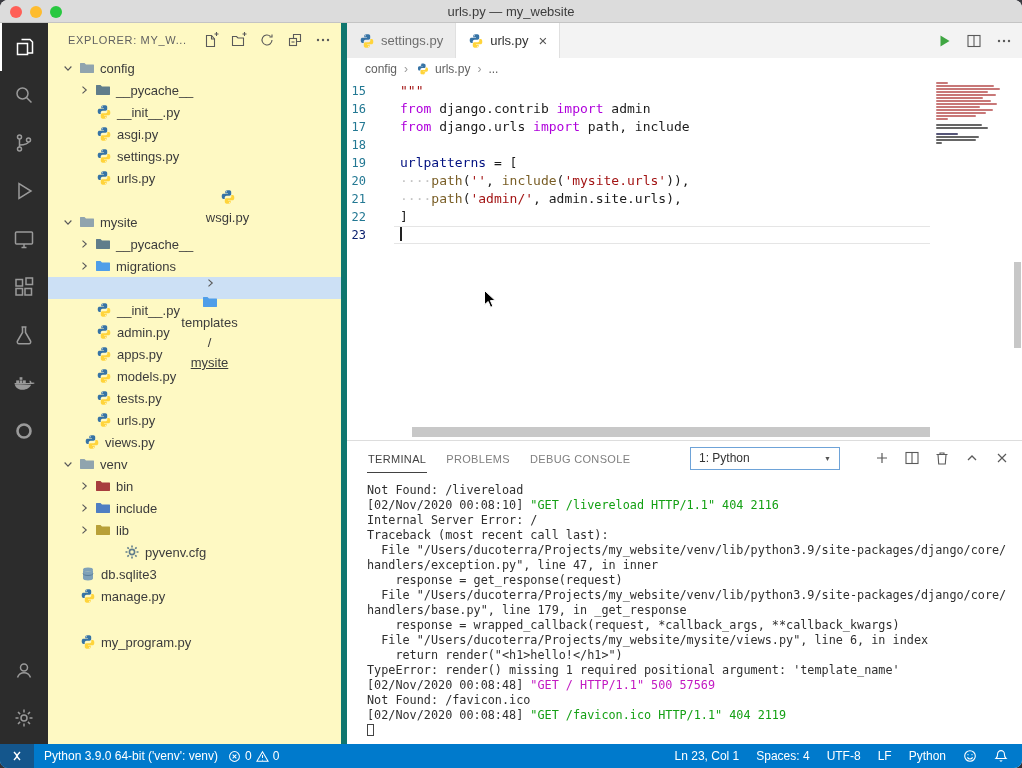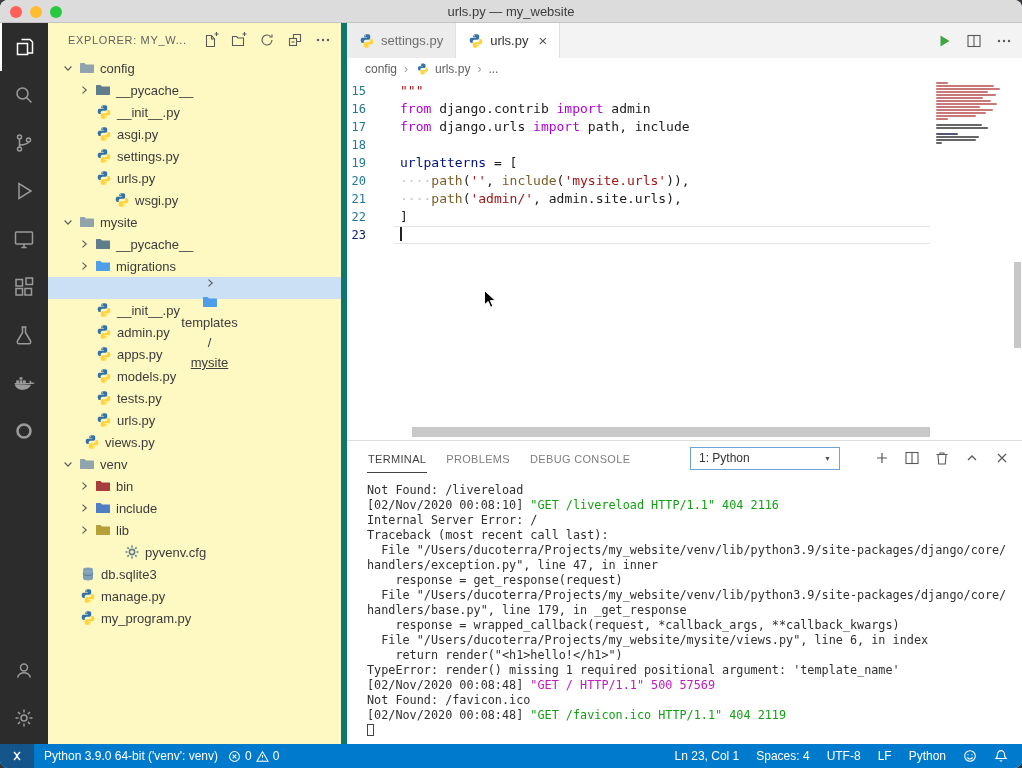--- a/index.html
+++ b/index.html
@@ -298,21 +298,21 @@
           <span class="ficon">
             <svg width="16" height="16" viewBox="0 0 16 16">
               <path fill="#3673a5" d="M7.9 1.2c-2.2 0-2.6.9-2.6 1.7v1.3h2.7v.5H3.6c-1 0-1.9.6-1.9 2.6 0 2.2 1 2.7 1.9 2.7h1.1V8.6c0-1 .9-1.9 1.9-1.9h3c.8 0 1.6-.7 1.6-1.6V2.9c0-.9-.8-1.5-1.7-1.6-.5-.1-1.1-.1-1.6-.1z"></path>
               <path fill="#ffd43b" d="M8.1 14.8c2.2 0 2.6-.9 2.6-1.7v-1.3H8v-.5h4.4c1 0 1.9-.6 1.9-2.6 0-2.2-1-2.7-1.9-2.7h-1.1v1.4c0 1-.9 1.9-1.9 1.9h-3c-.8 0-1.6.7-1.6 1.6v2.2c0 .9.8 1.5 1.7 1.6.5.1 1.1.1 1.6.1z"></path>
               <circle cx="6.4" cy="2.8" r=".5" fill="#fff"></circle>
               <circle cx="9.6" cy="13.2" r=".5" fill="#fff"></circle>
             </svg>
           </span>
           <span class="tlabel">urls.py</span>
         </div>
-        <div class="tree-row" style="padding-left: 66px;">
+        <div class="tree-row" style="padding-left: 66px; flex-direction: column;">
           <span class="ficon">
             <svg width="16" height="16" viewBox="0 0 16 16">
               <path fill="#3673a5" d="M7.9 1.2c-2.2 0-2.6.9-2.6 1.7v1.3h2.7v.5H3.6c-1 0-1.9.6-1.9 2.6 0 2.2 1 2.7 1.9 2.7h1.1V8.6c0-1 .9-1.9 1.9-1.9h3c.8 0 1.6-.7 1.6-1.6V2.9c0-.9-.8-1.5-1.7-1.6-.5-.1-1.1-.1-1.6-.1z"></path>
               <path fill="#ffd43b" d="M8.1 14.8c2.2 0 2.6-.9 2.6-1.7v-1.3H8v-.5h4.4c1 0 1.9-.6 1.9-2.6 0-2.2-1-2.7-1.9-2.7h-1.1v1.4c0 1-.9 1.9-1.9 1.9h-3c-.8 0-1.6.7-1.6 1.6v2.2c0 .9.8 1.5 1.7 1.6.5.1 1.1.1 1.6.1z"></path>
               <circle cx="6.4" cy="2.8" r=".5" fill="#fff"></circle>
               <circle cx="9.6" cy="13.2" r=".5" fill="#fff"></circle>
             </svg>
           </span>
           <span class="tlabel">wsgi.py</span>
         </div>
@@ -522,21 +522,21 @@
           <span class="ficon">
             <svg width="16" height="16" viewBox="0 0 16 16">
               <path fill="#3673a5" d="M7.9 1.2c-2.2 0-2.6.9-2.6 1.7v1.3h2.7v.5H3.6c-1 0-1.9.6-1.9 2.6 0 2.2 1 2.7 1.9 2.7h1.1V8.6c0-1 .9-1.9 1.9-1.9h3c.8 0 1.6-.7 1.6-1.6V2.9c0-.9-.8-1.5-1.7-1.6-.5-.1-1.1-.1-1.6-.1z"></path>
               <path fill="#ffd43b" d="M8.1 14.8c2.2 0 2.6-.9 2.6-1.7v-1.3H8v-.5h4.4c1 0 1.9-.6 1.9-2.6 0-2.2-1-2.7-1.9-2.7h-1.1v1.4c0 1-.9 1.9-1.9 1.9h-3c-.8 0-1.6.7-1.6 1.6v2.2c0 .9.8 1.5 1.7 1.6.5.1 1.1.1 1.6.1z"></path>
               <circle cx="6.4" cy="2.8" r=".5" fill="#fff"></circle>
               <circle cx="9.6" cy="13.2" r=".5" fill="#fff"></circle>
             </svg>
           </span>
           <span class="tlabel">manage.py</span>
         </div>
-        <div class="tree-row" style="padding-left: 32px;">
+        <div class="tree-row" style="padding-left: 32px; margin-top: 24px;">
           <span class="ficon">
             <svg width="16" height="16" viewBox="0 0 16 16">
               <path fill="#3673a5" d="M7.9 1.2c-2.2 0-2.6.9-2.6 1.7v1.3h2.7v.5H3.6c-1 0-1.9.6-1.9 2.6 0 2.2 1 2.7 1.9 2.7h1.1V8.6c0-1 .9-1.9 1.9-1.9h3c.8 0 1.6-.7 1.6-1.6V2.9c0-.9-.8-1.5-1.7-1.6-.5-.1-1.1-.1-1.6-.1z"></path>
               <path fill="#ffd43b" d="M8.1 14.8c2.2 0 2.6-.9 2.6-1.7v-1.3H8v-.5h4.4c1 0 1.9-.6 1.9-2.6 0-2.2-1-2.7-1.9-2.7h-1.1v1.4c0 1-.9 1.9-1.9 1.9h-3c-.8 0-1.6.7-1.6 1.6v2.2c0 .9.8 1.5 1.7 1.6.5.1 1.1.1 1.6.1z"></path>
               <circle cx="6.4" cy="2.8" r=".5" fill="#fff"></circle>
               <circle cx="9.6" cy="13.2" r=".5" fill="#fff"></circle>
             </svg>
           </span>
           <span class="tlabel">my_program.py</span>
         </div>

